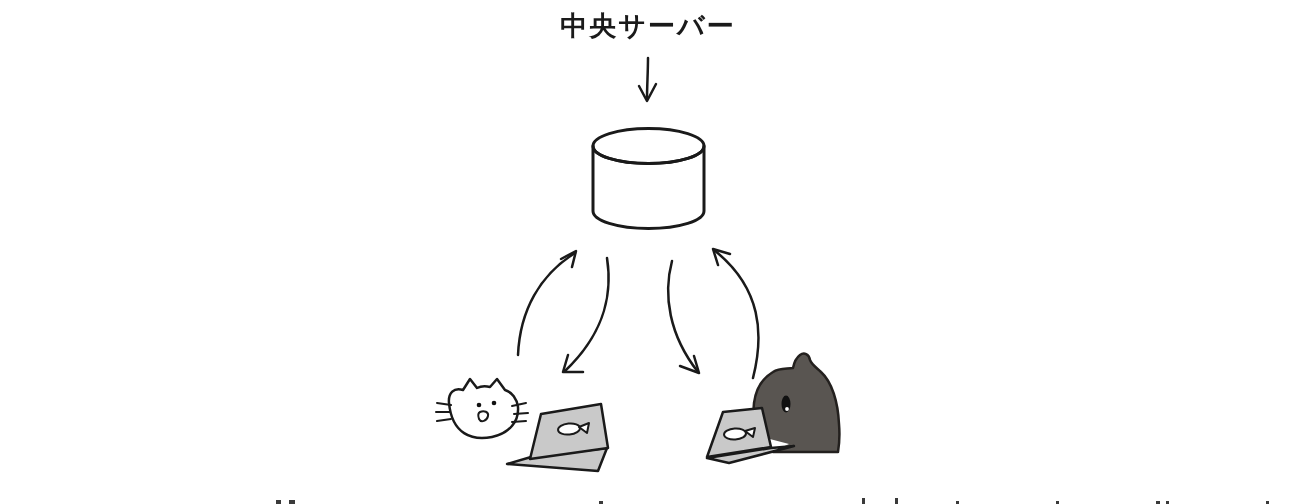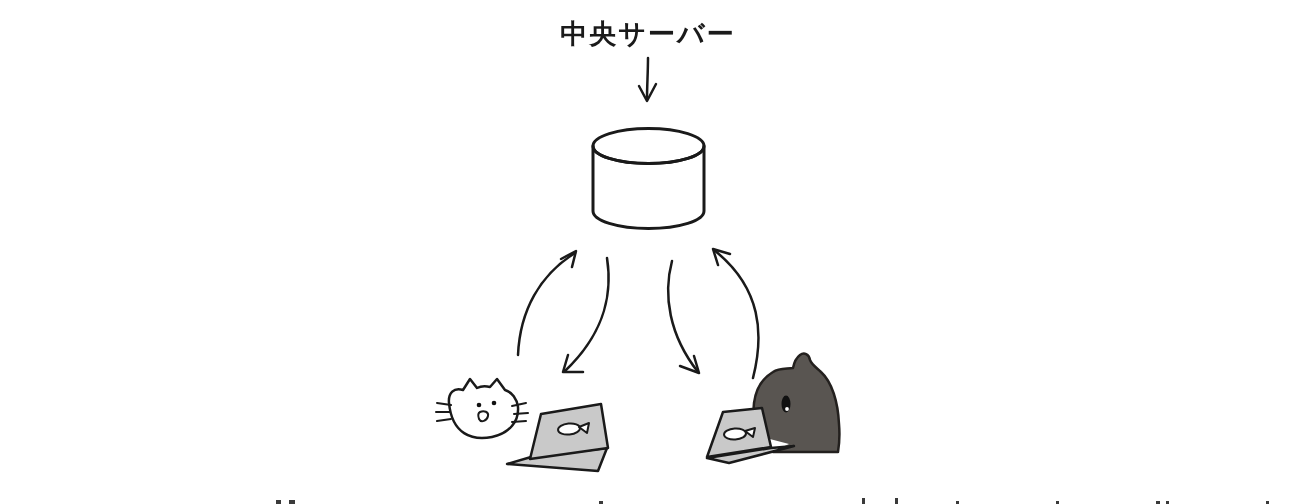--- a/index.html
+++ b/index.html
@@ -9,21 +9,21 @@
   }
   .stage {
     position: relative;
     width: 1300px;
     height: 504px;
     background: #ffffff;
     overflow: hidden;
   }
   .diagram-title {
     position: absolute;
-    top: 16px;
+    top: 8px;
     left: 648px;
     transform: translateX(-50%);
     font-size: 27px;
     font-weight: 600;
     letter-spacing: 2px;
     color: #1a1a1a;
     white-space: nowrap;
   }
   svg.scene {
     position: absolute;

